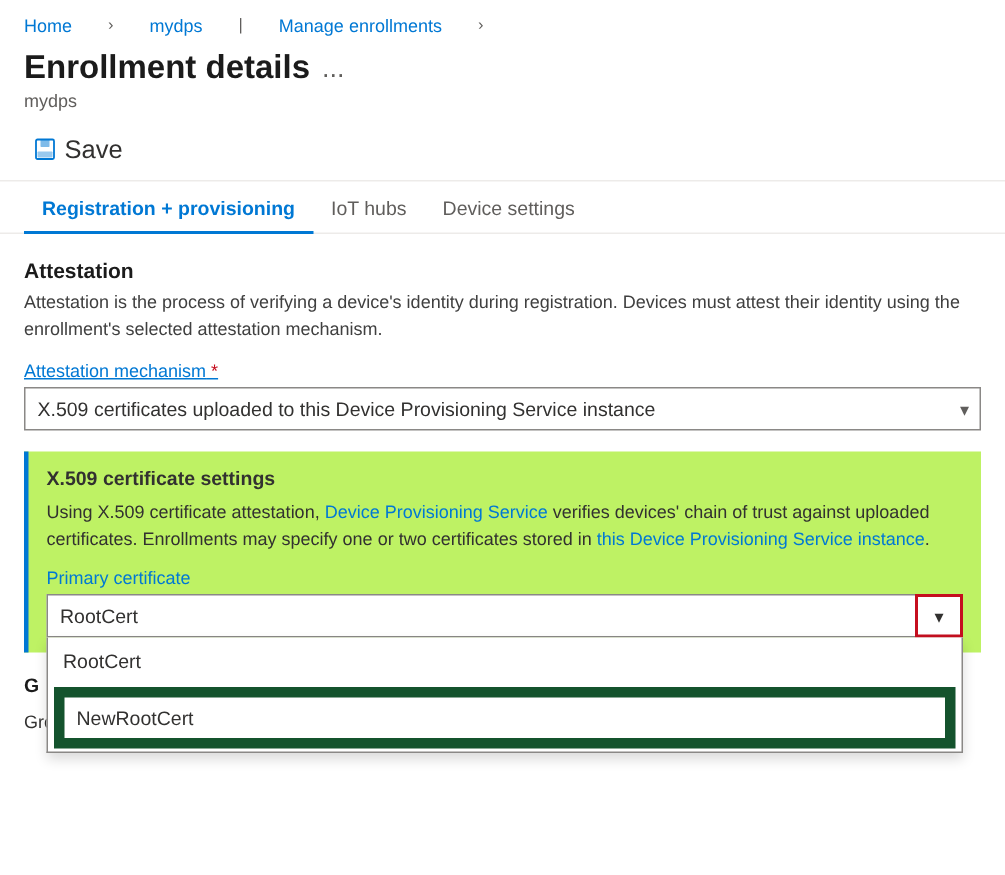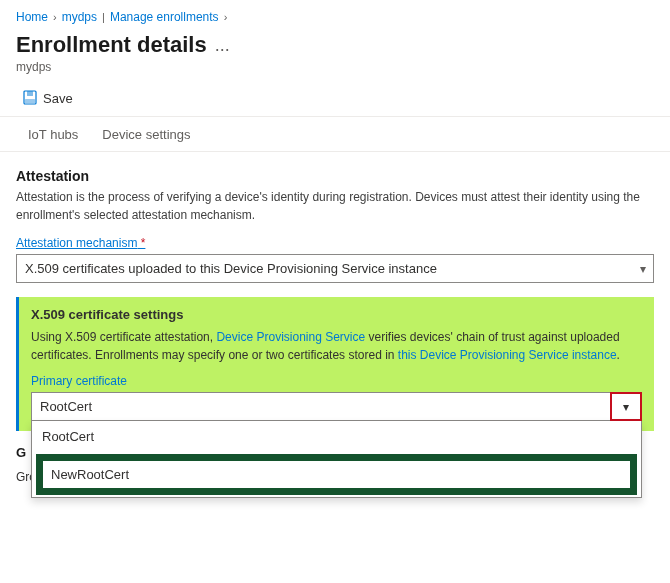--- a/index.html
+++ b/index.html
@@ -8,21 +8,21 @@
       font-size: 13px;
       color: #323130;
       background: #fff;
       width: 670px;
       min-height: 583px;
       overflow-x: hidden;
     }
     .breadcrumb {
       display: flex;
       align-items: center;
-      gap: 5px;
+      gap: 24px;
       padding: 10px 16px 4px 16px;
       font-size: 12px;
       color: #0078d4;
     }
     .breadcrumb span { color: #605e5c; }
     .breadcrumb a { color: #0078d4; text-decoration: none; cursor: pointer; }
     .breadcrumb .sep { color: #605e5c; font-size: 11px; }
     .page-header {
       padding: 4px 16px 6px 16px;
     }
@@ -52,21 +52,21 @@
       border-bottom: 1px solid #edebe9;
       gap: 8px;
     }
     .toolbar-btn {
       display: flex;
       align-items: center;
       gap: 5px;
       background: none;
       border: none;
       cursor: pointer;
-      font-size: 13px;
+      font-size: 17px;
       color: #323130;
       padding: 4px 6px;
     }
     .save-icon {
       width: 16px;
       height: 16px;
       display: inline-flex;
       align-items: center;
       justify-content: center;
     }
@@ -247,20 +247,21 @@
         <rect x="2" y="1" width="12" height="13" rx="1" fill="none" stroke="#0078d4" stroke-width="1.2"></rect>
         <rect x="5" y="1" width="6" height="5" rx="0.5" fill="#0078d4" opacity="0.5"></rect>
         <rect x="3" y="9" width="10" height="4" rx="0.5" fill="#0078d4" opacity="0.4"></rect>
       </svg>
     </span>
     <span>Save</span>
   </button>
 </div>
 
 <div class="tabs-bar">
+  <div class="tab active">Registration + provisioning</div>
   <div class="tab">IoT hubs</div>
   <div class="tab">Device settings</div>
 </div>
 
 <div class="content">
 
   <div>
     <div class="section-title">Attestation</div>
     <div class="section-desc">
       <span>Attestation is the process of verifying a device's identity during registration. Devices must attest their identity using the enrollment's selected attestation mechanism.</span>

